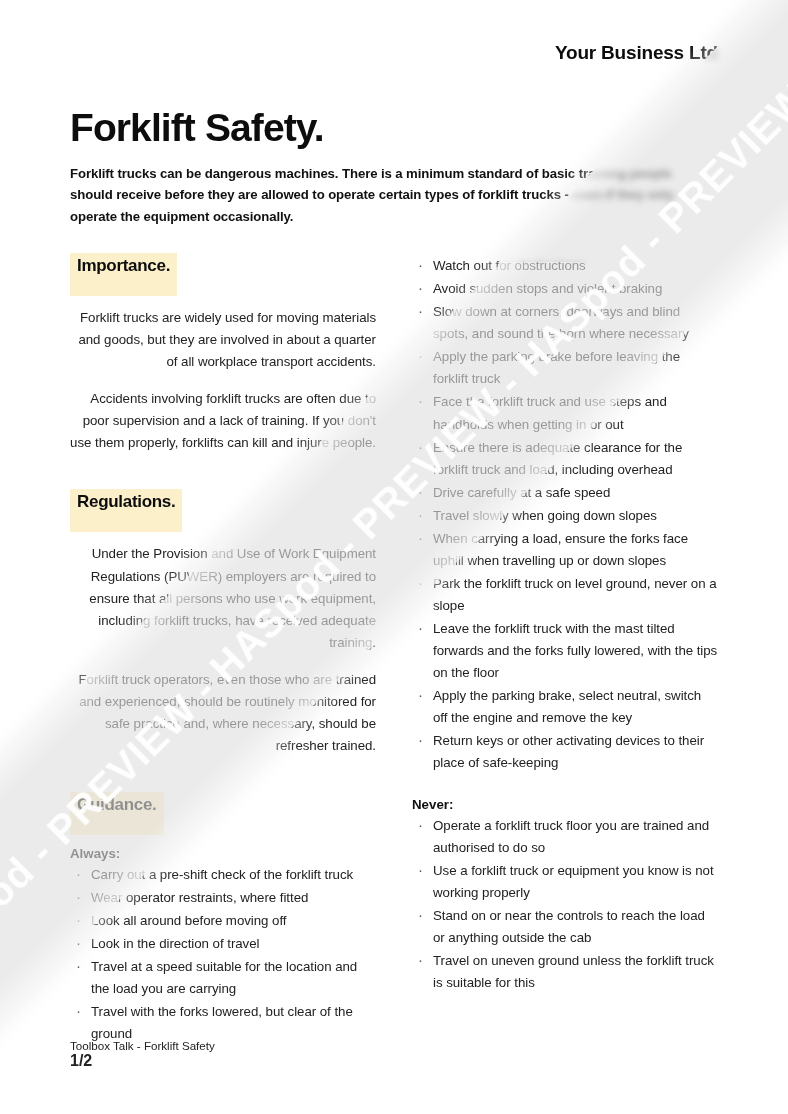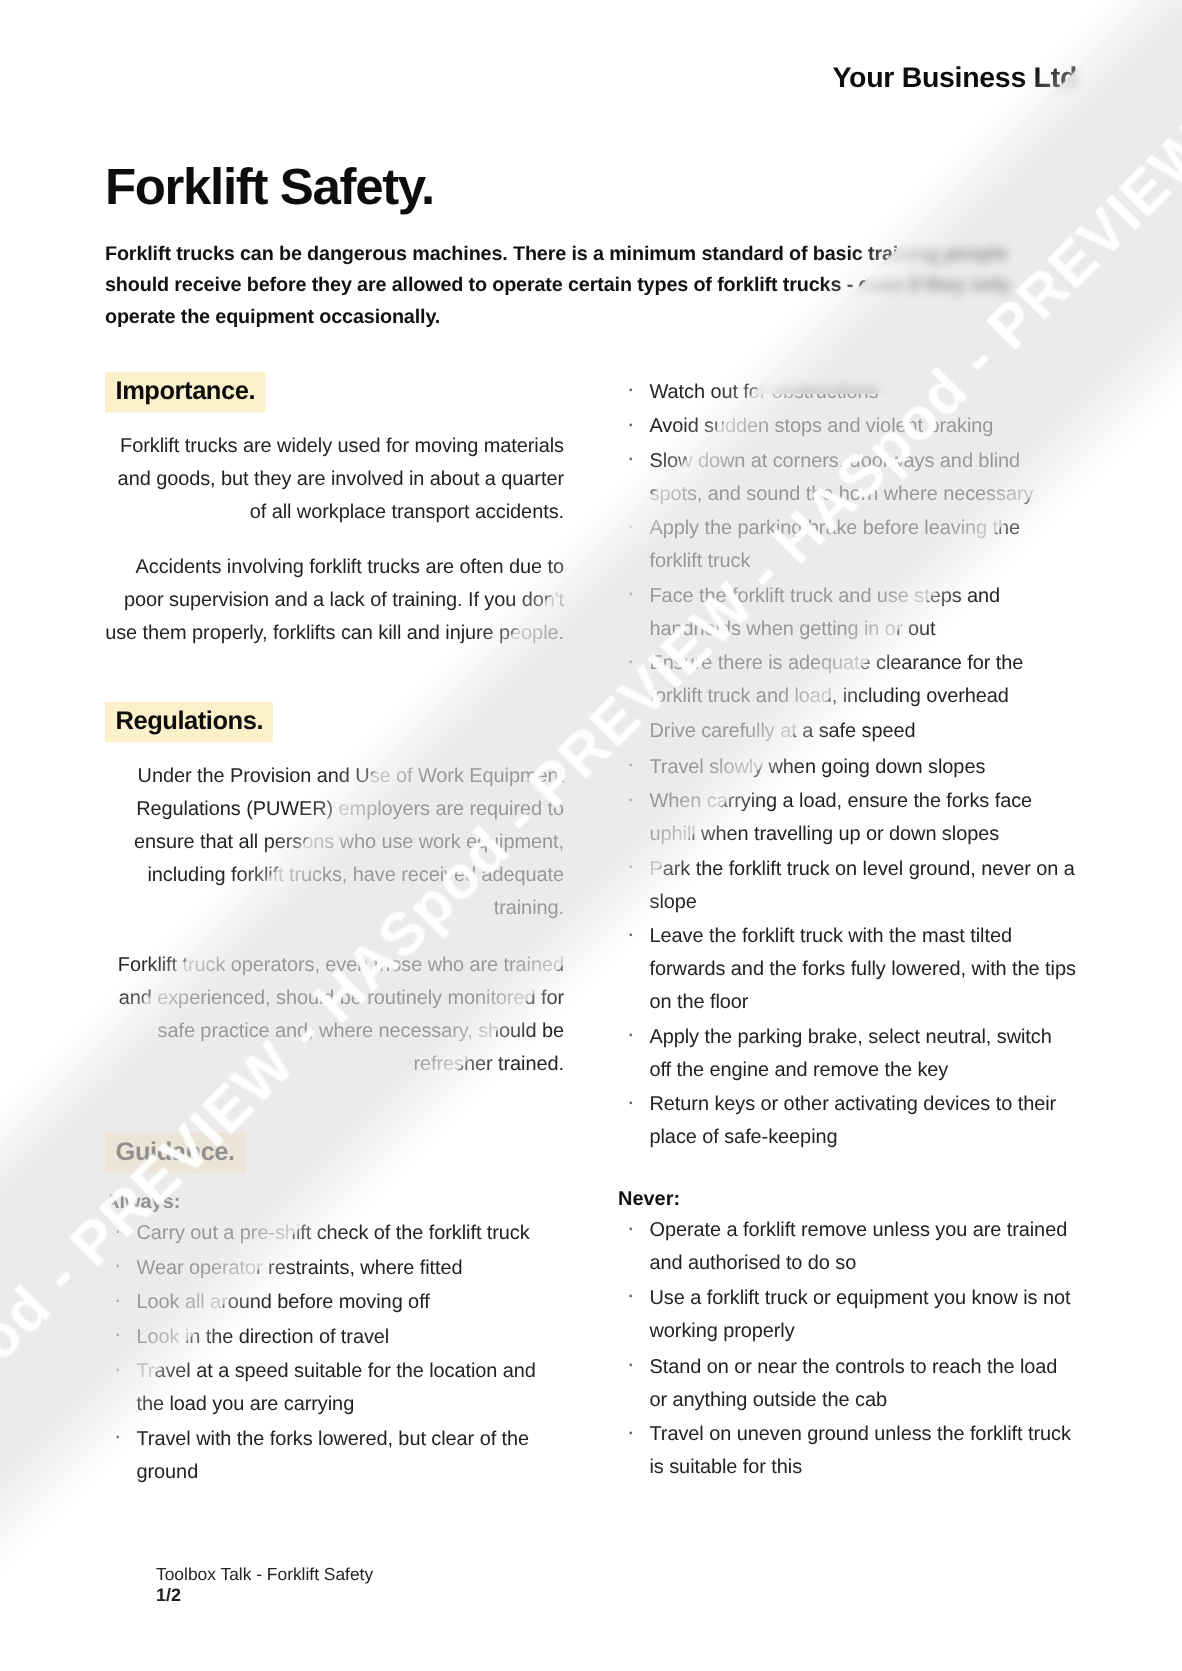--- a/index.html
+++ b/index.html
@@ -30,21 +30,21 @@
     text-align:right;
     font-size:19px;
     font-weight:bold;
     letter-spacing:-0.2px;
     color:#0d0d0d;
     margin-bottom:44px;
   }
 
   
   .doc-title {
-    font-size:34px;
+    font-size:39px;
     font-weight:bold;
     letter-spacing:-0.9px;
     color:#0d0d0d;
     line-height:1.05;
     margin-bottom:14px;
   }
 
   .doc-intro {
     font-size:13.2px;
     font-weight:bold;
@@ -62,21 +62,21 @@
   }
   .col { width:312px; }
 
   .section-heading {
     display:inline-block;
     background:#fcf0cb;
     font-size:17px;
     font-weight:bold;
     letter-spacing:-0.3px;
     color:#0d0d0d;
-    padding:3px 7px 4px 7px;
+    padding:3px 7px 20px 7px;
     margin-bottom:11px;
   }
   .section-heading.spaced { margin-top:20px;text-align:right; }
 
   p.body {
     font-size:13.3px;
     line-height:1.66;
     color:#222222;
     letter-spacing:-0.05px;
     margin-bottom:15px;
@@ -120,21 +120,21 @@
     position:absolute;
     left:70px; right:70px;
     bottom:44px;
     display:flex;
     justify-content:space-between;
     align-items:baseline;
     font-size:11.6px;
     color:#222222;
     flex-direction:column;
   }
-  .doc-footer .page-no { font-weight:bold; font-size:12px;margin-left:34px; }
+  .doc-footer .page-no { font-weight:bold; font-size:16px; }
 
   
   #watermark-layer {
     position:absolute;
     inset:0;
     pointer-events:none;
     z-index:5;
   }
 
   
@@ -226,21 +226,21 @@
           <li>Travel slowly when going down slopes</li>
           <li>When carrying a load, ensure the forks face uphill when travelling up or down slopes</li>
           <li>Park the forklift truck on level ground, never on a slope</li>
           <li>Leave the forklift truck with the mast tilted forwards and the forks fully lowered, with the tips on the floor</li>
           <li>Apply the parking brake, select neutral, switch off the engine and remove the key</li>
           <li>Return keys or other activating devices to their place of safe-keeping</li>
         </ul>
 
         <div class="sub-label gap">Never:</div>
         <ul class="bullets">
-          <li>Operate a forklift remove unless you are trained and authorised to do so</li>
+          <li>Operate a forklift truck floor you are trained and authorised to do so</li>
           <li>Use a forklift truck or equipment you know is not working properly</li>
           <li>Stand on or near the controls to reach the load or anything outside the cab</li>
           <li>Travel on uneven ground unless the forklift truck is suitable for this</li>
         </ul>
       </div>
 
     </div>
 
     <div class="doc-footer">
       <span>Toolbox Talk - Forklift Safety</span>

